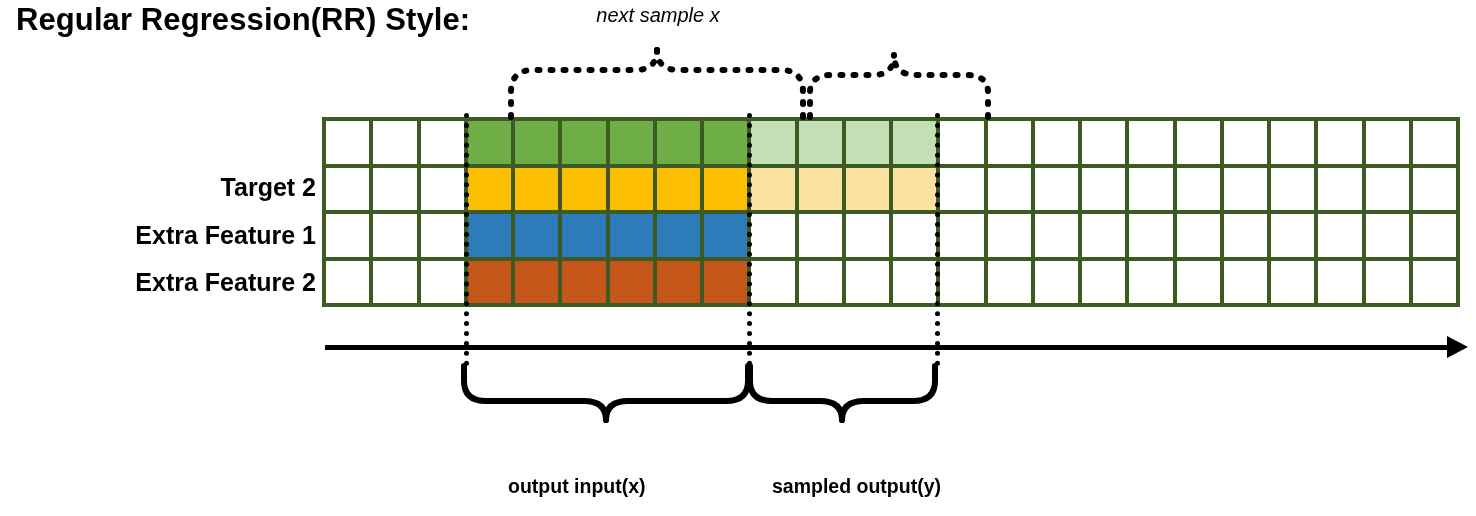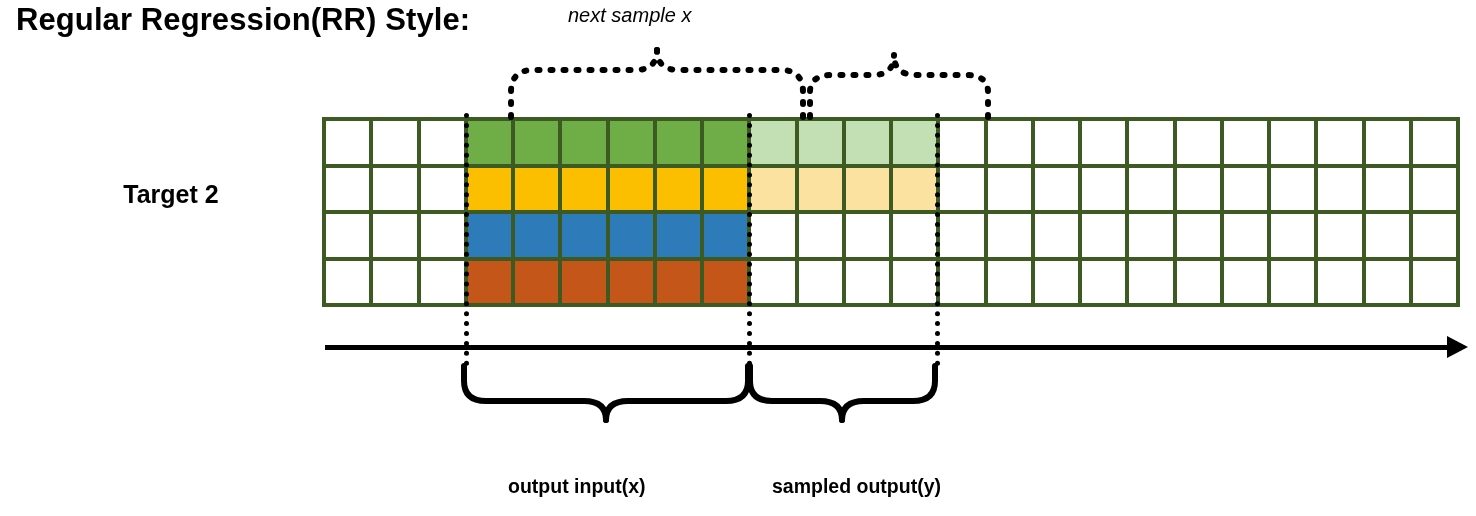--- a/index.html
+++ b/index.html
@@ -10,21 +10,21 @@
 
   
   .title{
     position:absolute;left:16px;top:2px;
     font-size:31px;font-weight:700;letter-spacing:0.1px;white-space:nowrap;
   }
 
   
   .brace-label{
     position:absolute;font-size:20px;font-style:italic;font-weight:500;
-    white-space:nowrap;
+    white-space:nowrap;text-align:center;
   }
 
   
   .row-label{
     position:absolute;right:0;width:290px;text-align:right;
     font-size:25px;font-weight:700;white-space:nowrap;
     height:47px;line-height:47px;
   }
   .row-label-wrap{position:absolute;left:20px;top:117px;width:296px;height:190px;}
 
@@ -74,21 +74,23 @@
 </head>
 <body>
 
 <div id="stage">
 
   <div class="title">Regular Regression(RR) Style:</div>
 
   <div class="brace-label" style="left:568px;top:4px;width:180px;">next sample x</div>
 
   <div class="row-label-wrap">
-    <div class="row-label" style="top:54px;text-align:center;">Target 2</div>
+    <div class="row-label" style="top:47px;">Target 2</div>
+    <div class="row-label" style="top:95px;">Extra Feature 1</div>
+    <div class="row-label" style="top:142px;">Extra Feature 2</div>
   </div>
 
   <div id="grid" style="grid-template-columns: repeat(24, 1fr); grid-template-rows: repeat(4, 1fr); background: rgb(61, 90, 34);">
       <div class="cell" style="background: rgb(255, 255, 255);"></div>
       <div class="cell" style="background: rgb(255, 255, 255);"></div>
       <div class="cell" style="background: rgb(255, 255, 255);"></div>
       <div class="cell" style="background: rgb(111, 174, 70);"></div>
       <div class="cell" style="background: rgb(111, 174, 70);"></div>
       <div class="cell" style="background: rgb(111, 174, 70);"></div>
       <div class="cell" style="background: rgb(111, 174, 70);"></div>

